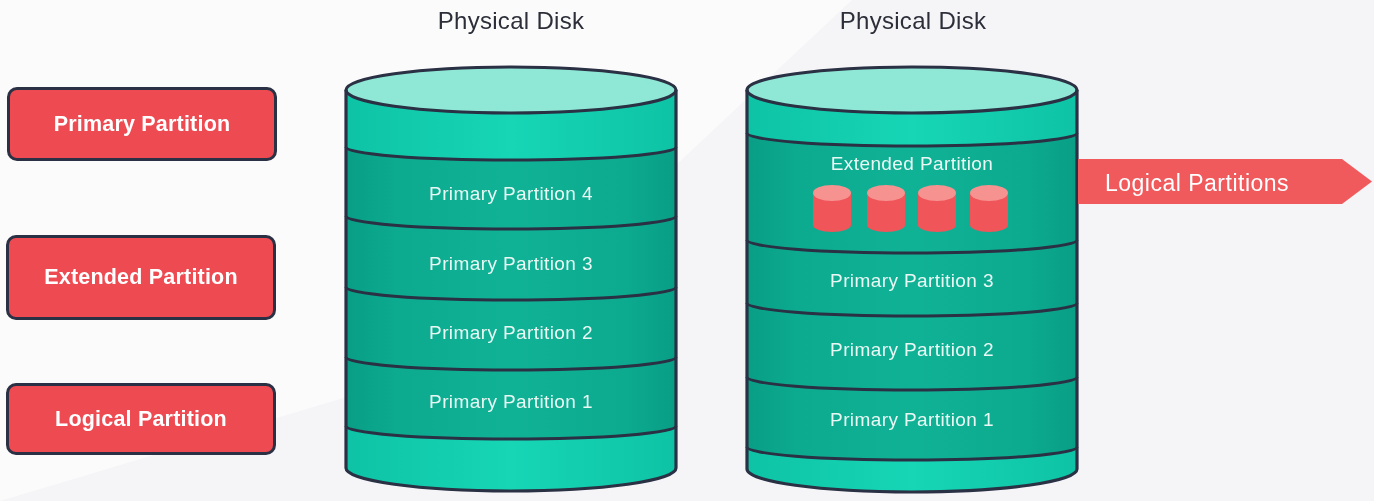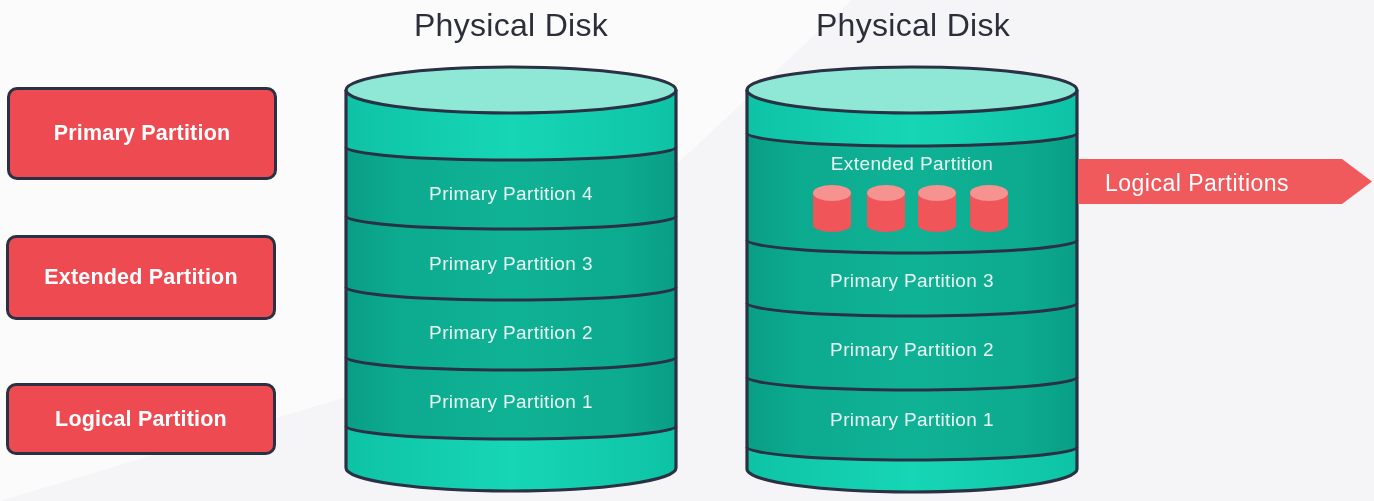--- a/index.html
+++ b/index.html
@@ -21,28 +21,28 @@
     position:absolute;width:270px;
     background:#ee4a52;
     border:3px solid #2b3144;
     border-radius:10px;
     box-sizing:border-box;
     display:flex;align-items:center;justify-content:center;
   }
   .legend-box span{
     color:#ffffff;font-weight:700;font-size:21.5px;letter-spacing:.2px;
   }
-  #legend-primary{left:7px;top:87px;height:93px;}
+  #legend-primary{left:7px;top:87px;height:74px;}
   #legend-extended{left:6px;top:235px;height:85px;}
   #legend-logical{left:6px;top:383px;height:72px;}
 
   .disk-title{
     position:absolute;top:7px;height:36px;
     text-align:center;
-    font-size:32px;color:#2c2f39;letter-spacing:.3px;
+    font-size:24px;color:#2c2f39;letter-spacing:.3px;
     font-weight:400;
   }
   #title-disk1{left:345px;width:332px;}
   #title-disk2{left:746px;width:334px;}
 
   .disk-svg{position:absolute;}
   #disk1-svg{left:344px;top:61px;}
   #disk2-svg{left:745px;top:61px;}
   #arrow-svg{left:1078px;top:158px;position:absolute;}
 

